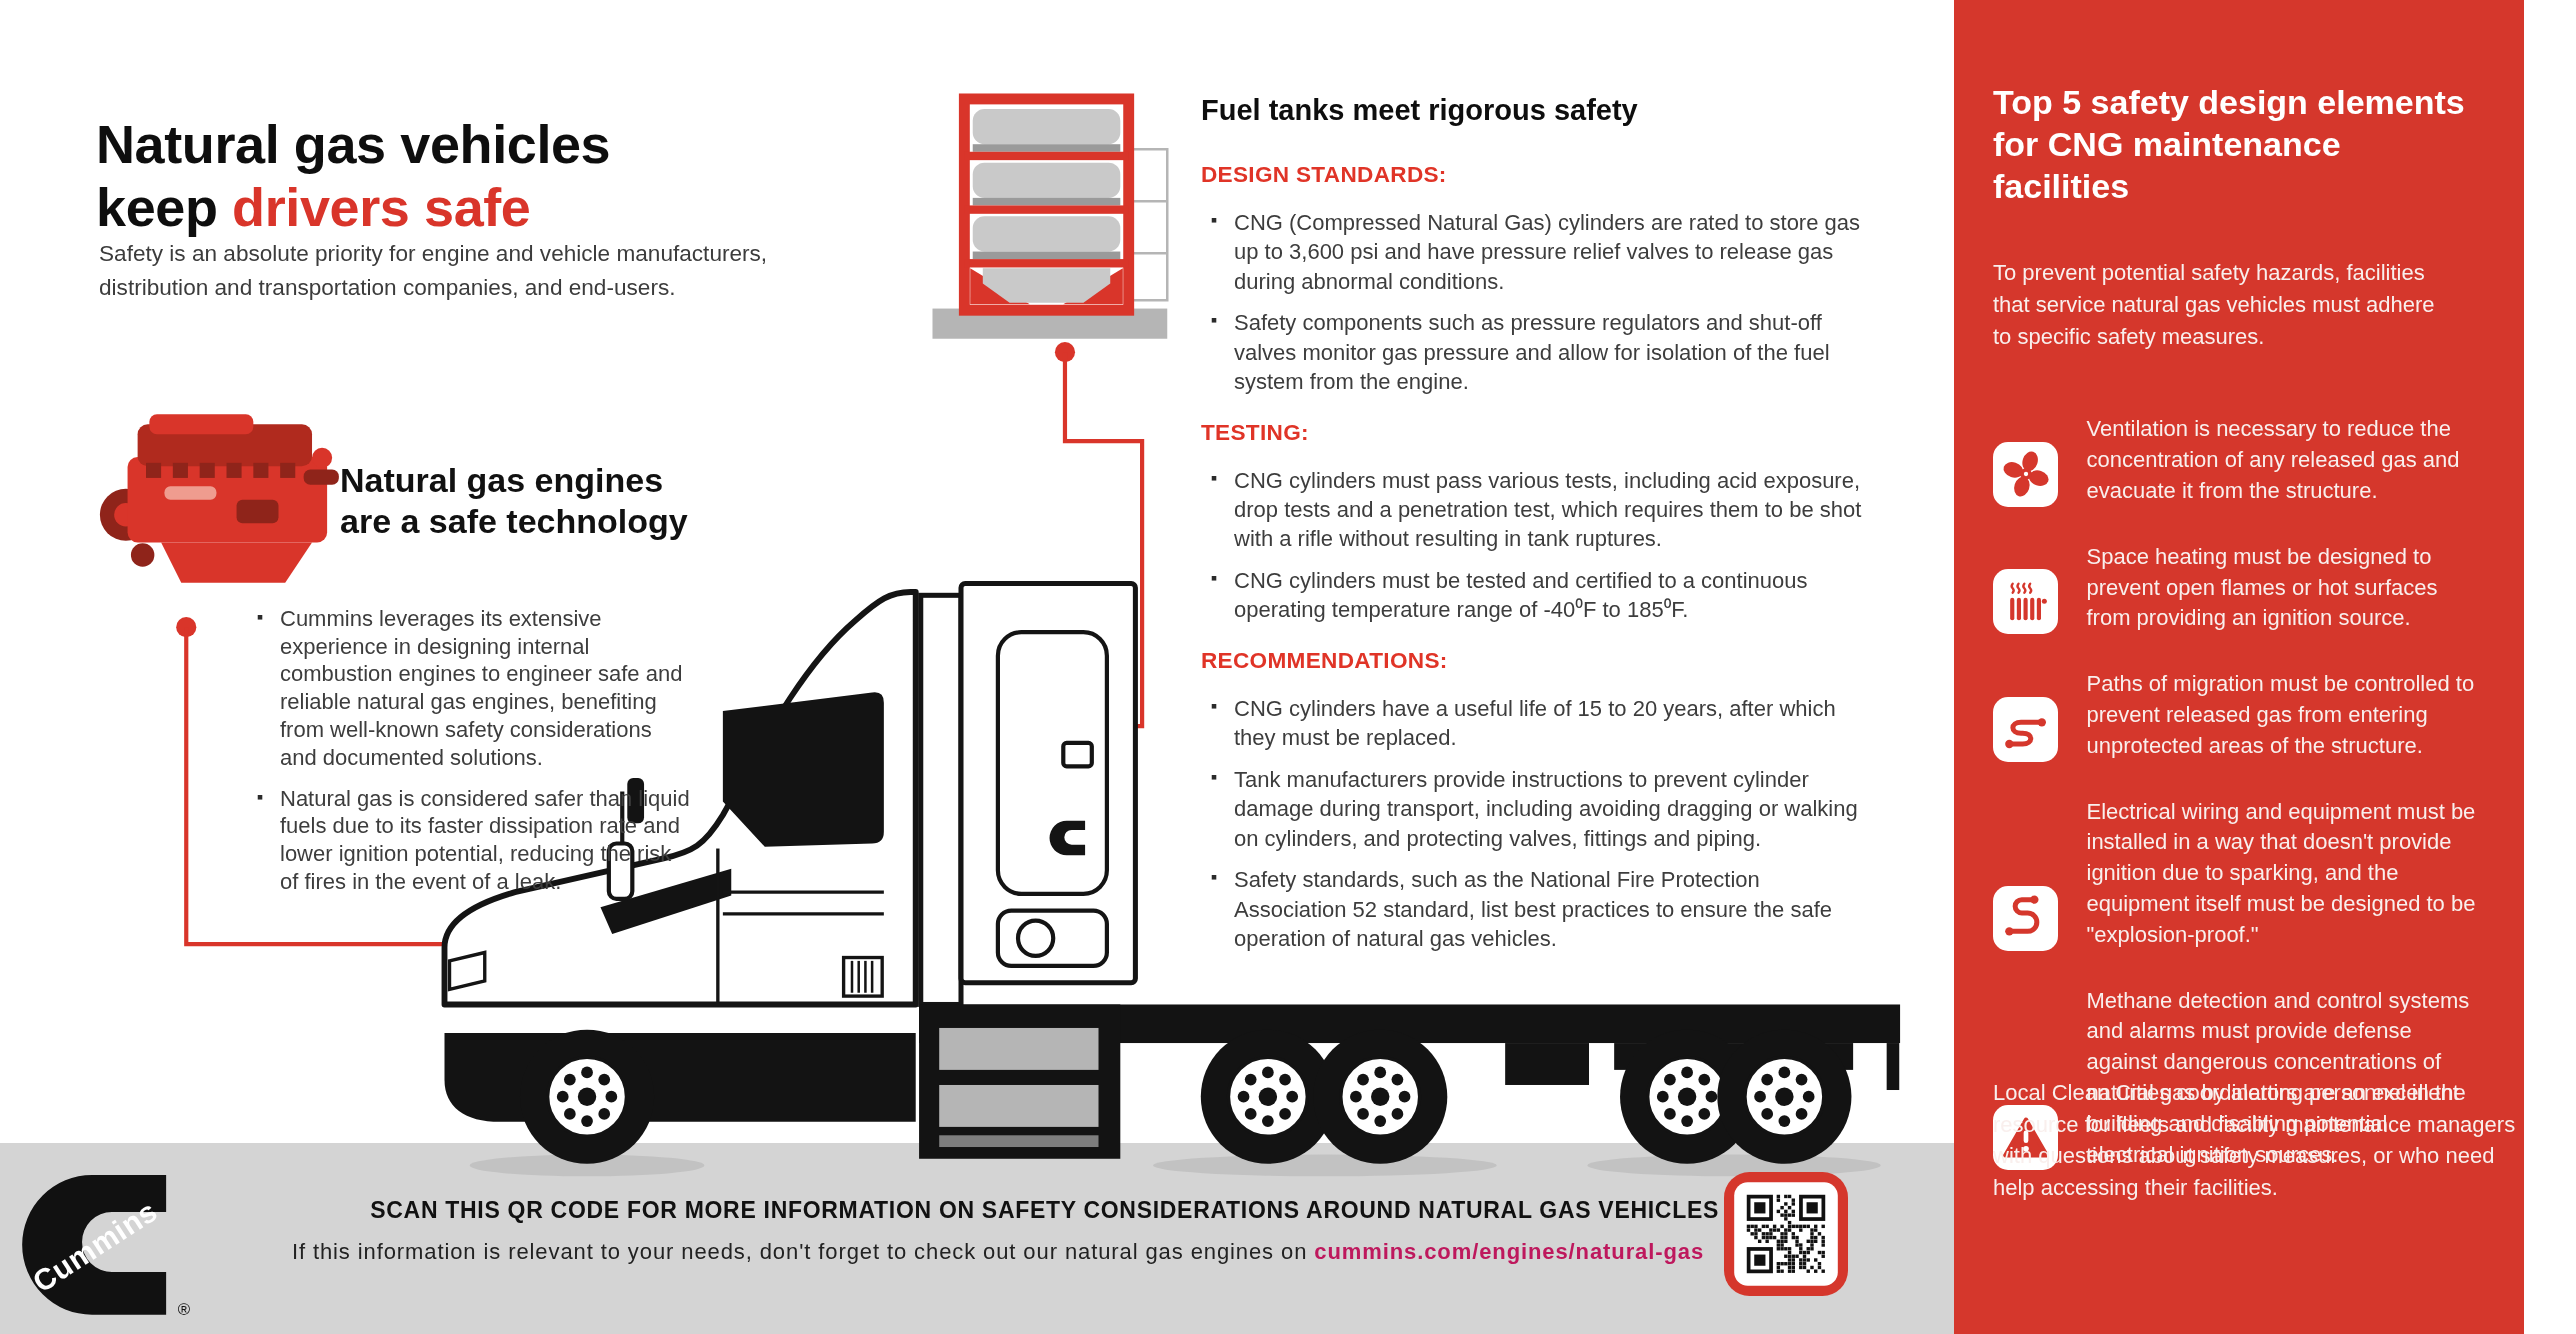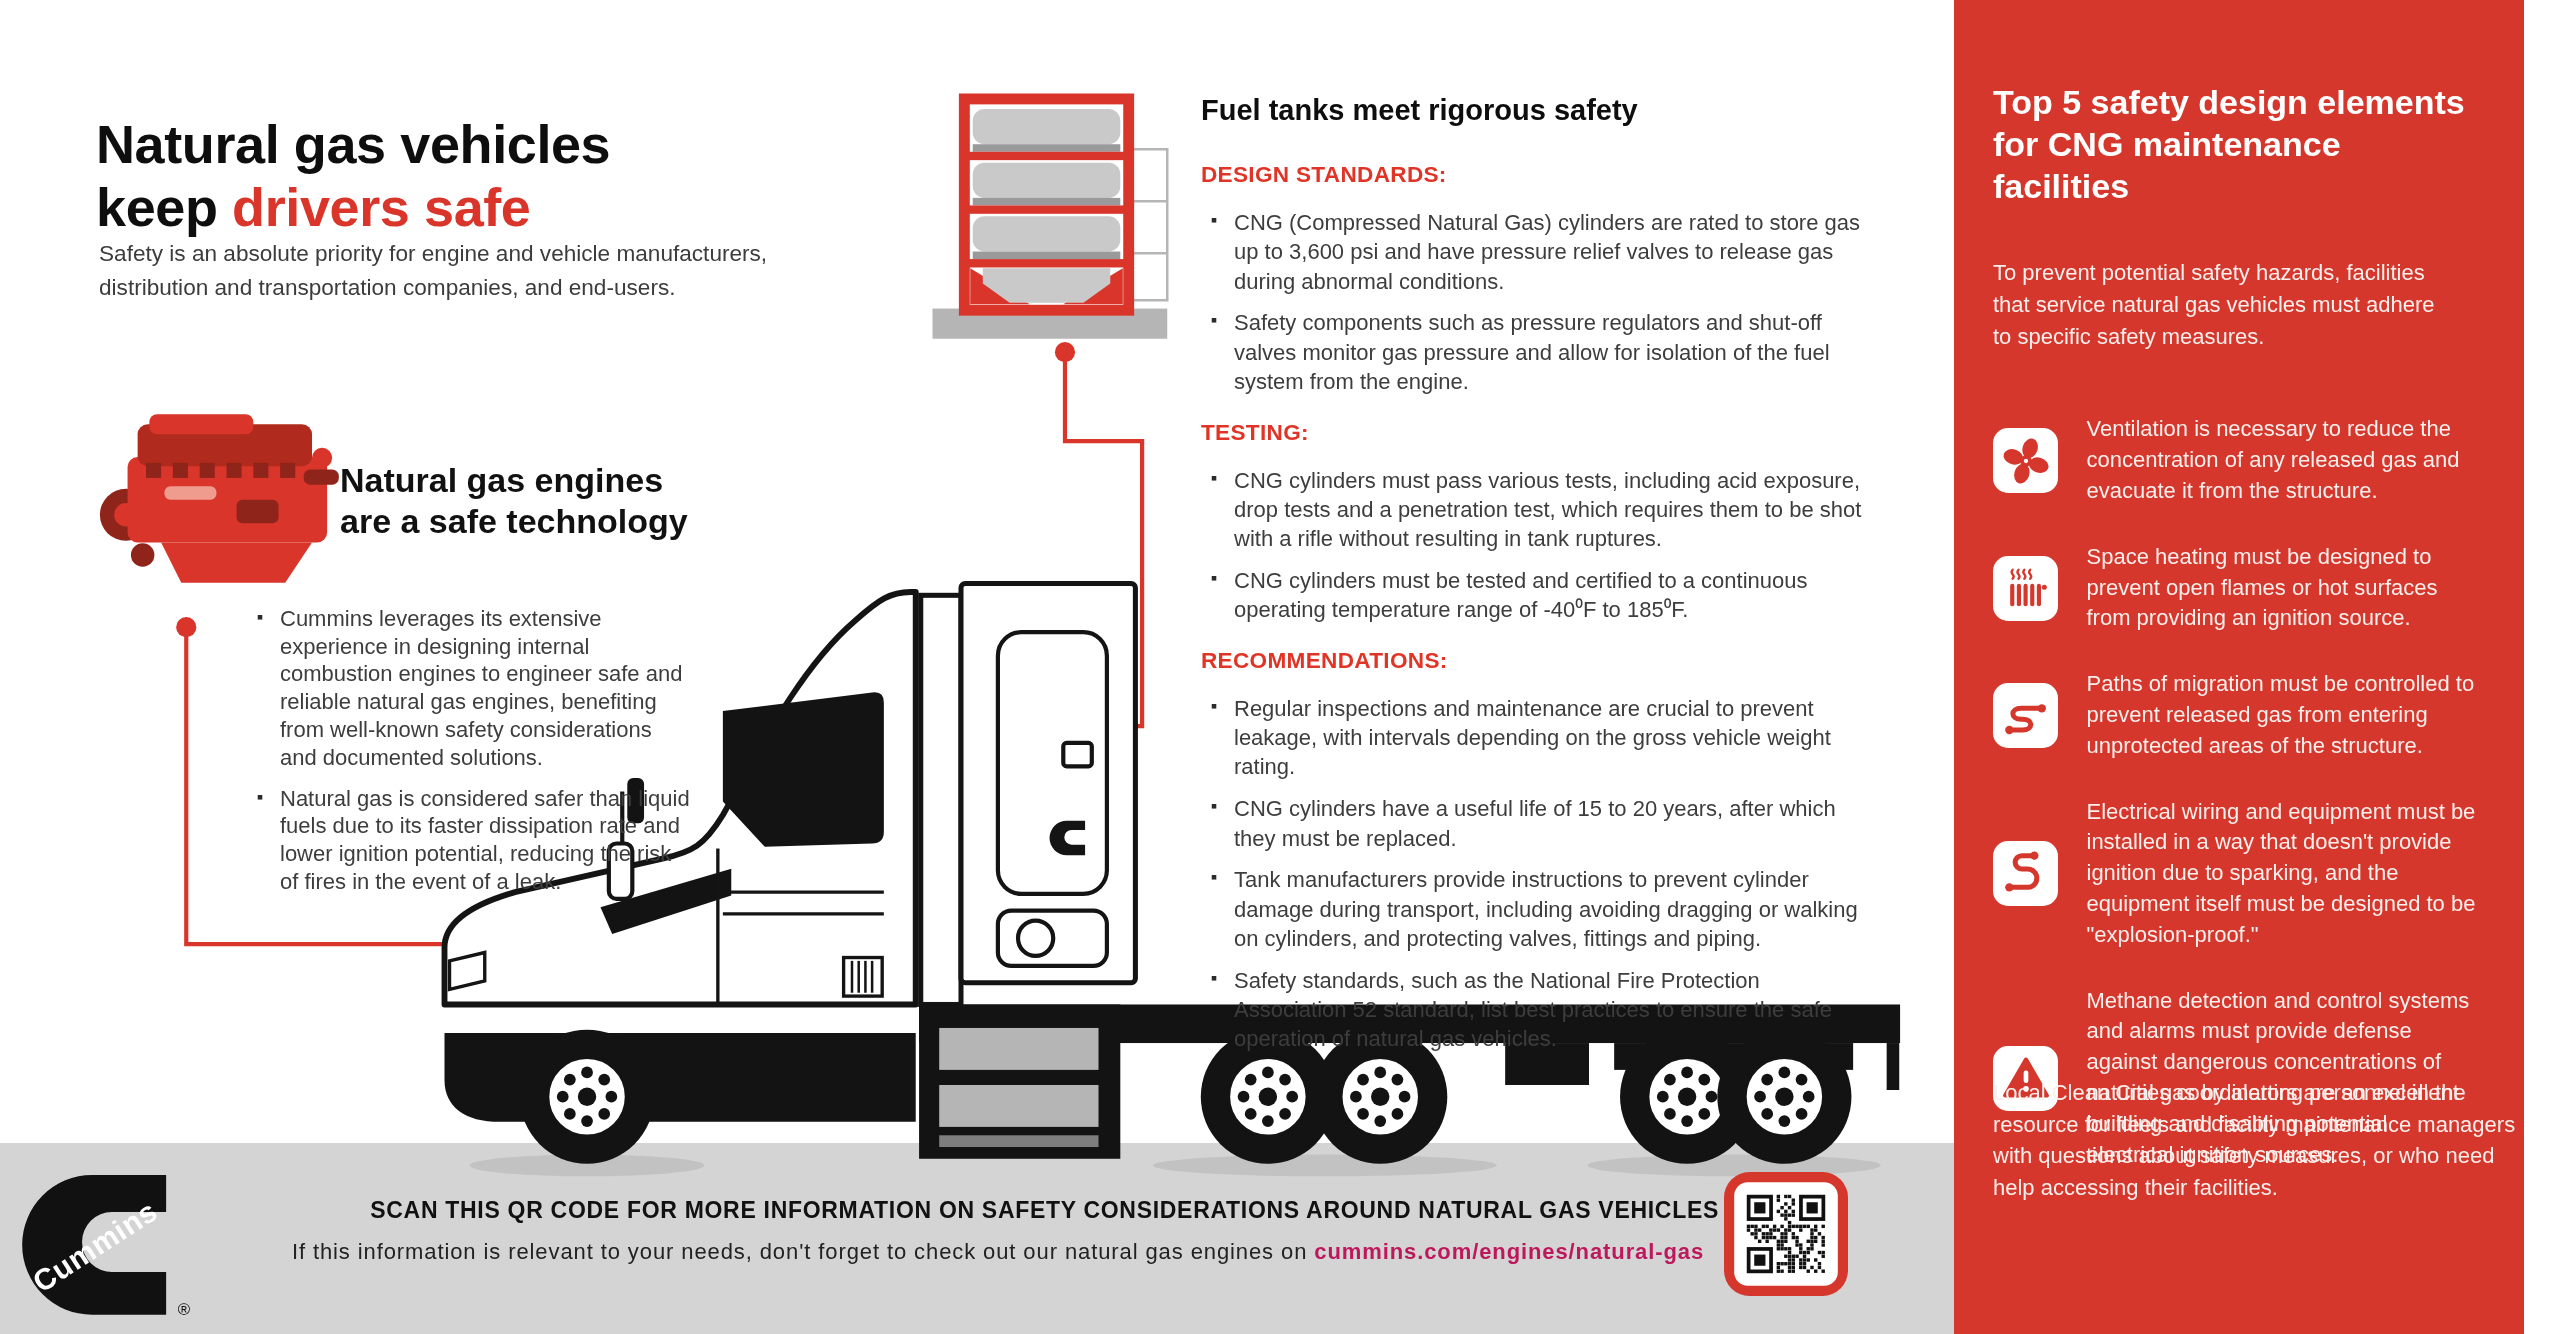--- a/index.html
+++ b/index.html
@@ -23,21 +23,21 @@
   ul.blist li::before{content:"▪";position:absolute;left:1.7px;top:0;font-size:18.4px;color:#2b2b2b;}
   
   .mid{position:absolute;left:1201px;top:94px;width:671px;}
   .mid h2{margin:0 0 35px 0;font-size:29px;font-weight:700;color:#0e0e0e;}
   .mid .glabel{font-size:22.6px;font-weight:700;color:#e03427;letter-spacing:0.3px;margin:23.5px 0 20px 0;}
   .mid ul.blist li{line-height:1.33;margin-bottom:12.6px;color:#3d3d3d;}
   
   .p-title{font-size:34px;line-height:1.24;font-weight:700;color:#ffffff;margin:0;}
   .p-intro{margin-top:50px;font-size:22px;line-height:1.44;width:457px;}
   .p-items{margin-top:62px;display:flex;flex-direction:column;gap:35px;}
-  .p-item{display:flex;align-items:center;gap:28.5px;}
+  .p-item{display:flex;align-items:flex-end;gap:28.5px;}
   .p-icon{flex:0 0 65px;width:65px;height:65px;background:#ffffff;border-radius:15px;display:flex;align-items:center;justify-content:center;}
   .p-icon svg{width:60px;height:60px;}
   .p-text{font-size:22px;line-height:1.40;width:446px;}
   .p-note{position:absolute;left:39px;top:1077px;width:543px;font-size:22px;line-height:1.44;color:#f9efed;}
   
   .f-line1{position:absolute;left:277px;top:1197px;width:1442px;text-align:right;
            font-size:23px;font-weight:700;letter-spacing:0.7px;color:#111;}
   .f-line2{position:absolute;left:277px;top:1239px;width:1442px;text-align:center;
            font-size:22px;letter-spacing:0.9px;color:#222;}
   .f-line2 .bold{font-weight:700;color:#be185d;}
@@ -82,21 +82,20 @@
     </ul>
 
     <div class="glabel">TESTING:</div>
     <ul class="blist">
       <li>CNG cylinders must pass various tests, including acid exposure, drop tests and a penetration test, which requires them to be shot with a rifle without resulting in tank ruptures.</li>
       <li>CNG cylinders must be tested and certified to a continuous operating temperature range of -40⁰F to 185⁰F.</li>
     </ul>
 
     <div class="glabel">RECOMMENDATIONS:</div>
     <ul class="blist">
-      <li>Regular inspections and maintenance are crucial to prevent leakage, with intervals depending on the gross vehicle weight rating.</li>
       <li>CNG cylinders have a useful life of 15 to 20 years, after which they must be replaced.</li>
       <li>Tank manufacturers provide instructions to prevent cylinder damage during transport, including avoiding dragging or walking on cylinders, and protecting valves, fittings and piping.</li>
       <li>Safety standards, such as the National Fire Protection Association 52 standard, list best practices to ensure the safe operation of natural gas vehicles.</li>
     </ul>
   </div>
 
   <div class="panel txt">
     <h2 class="p-title">
       <span>Top 5 safety design elements</span><br>
       <span>for CNG maintenance facilities</span>

